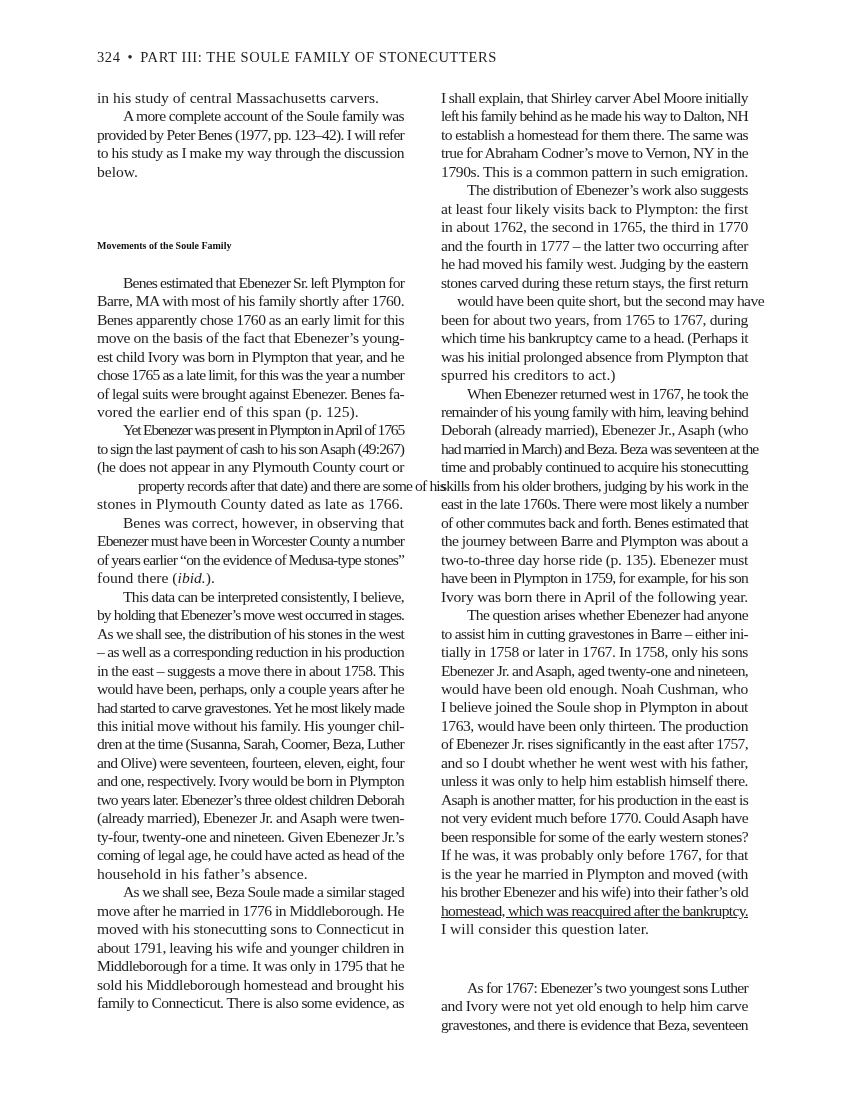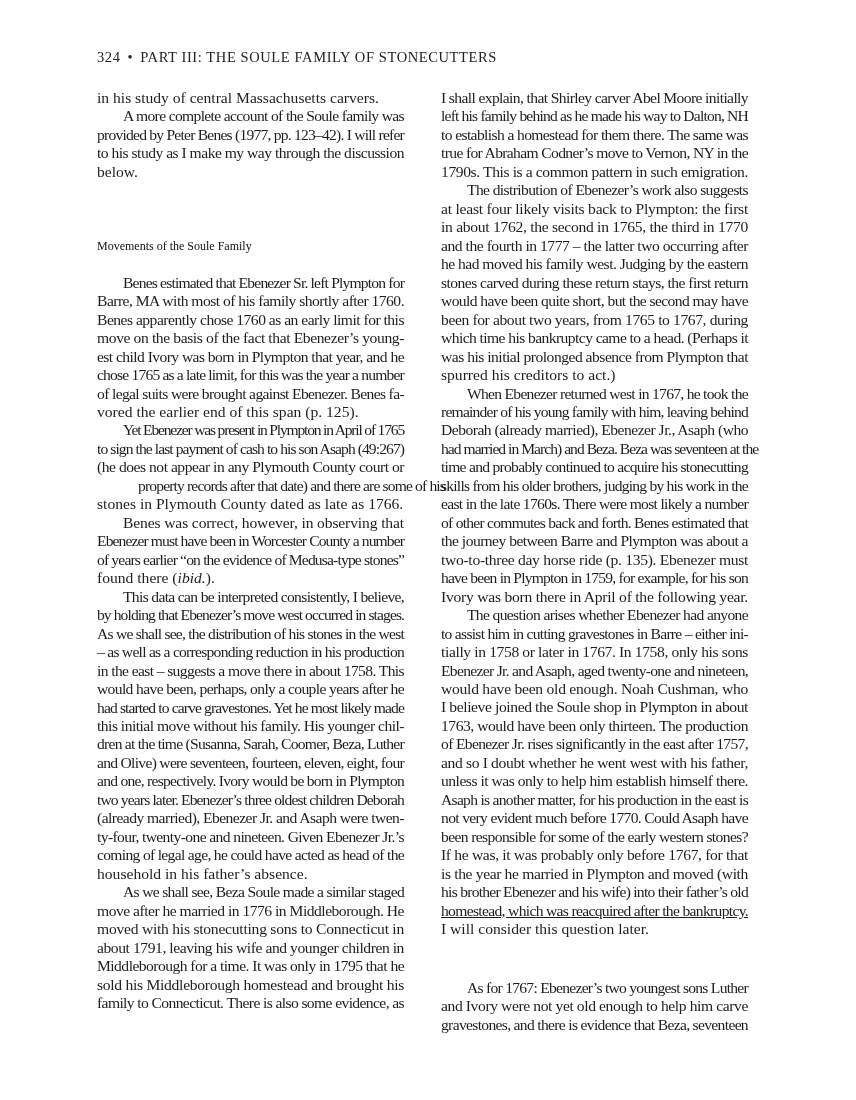--- a/index.html
+++ b/index.html
@@ -18,21 +18,21 @@
     text-align: justify; hyphens: manual;
   }
   .col.left { left: 97px; }
   .col.right { left: 441px; }
   .col p { margin: 0; text-indent: 0; }
   .col .line { display: block; text-align: justify; text-align-last: justify; white-space: nowrap; overflow: visible; height: 18.48px; }
   .col .line.last { text-align-last: left; }
   .col .gap { height: 36.96px; }
   .col .gap-small { height: 18.48px; }
   .heading {
-    font-weight: normal; font-size: 12px; line-height: 18.48px; color: #111; margin: 0;
+    font-weight: bold; font-size: 10px; line-height: 18.48px; color: #111; margin: 0;
   }
   em { font-style: italic; }
 </style>
 </head>
 <body>
 
 <div class="page">
 
   <div class="running-head">
     <span>324</span><span class="sep">•</span><span>PART III: THE SOULE FAMILY OF STONECUTTERS</span>
@@ -112,21 +112,21 @@
       <span class="line" style="letter-spacing: -0.649px;">true for Abraham Codner’s move to Vernon, NY in the</span>
       <span class="line last" style="letter-spacing: -0.395px;">1790s. This is a common pattern in such emigration.</span>
     </p>
     <p>
       <span class="line" style="padding-left: 26px; letter-spacing: -0.623px;">The distribution of Ebenezer’s work also suggests</span>
       <span class="line" style="letter-spacing: -0.237px;">at least four likely visits back to Plympton: the first</span>
       <span class="line" style="letter-spacing: -0.293px;">in about 1762, the second in 1765, the third in 1770</span>
       <span class="line" style="letter-spacing: -0.465px;">and the fourth in 1777 – the latter two occurring after</span>
       <span class="line" style="letter-spacing: -0.526px;">he had moved his family west. Judging by the eastern</span>
       <span class="line" style="letter-spacing: -0.547px;">stones carved during these return stays, the first return</span>
-      <span class="line" style="letter-spacing: -0.592px;">would have been quite short, but the second may have</span>
+      <span class="line" style="letter-spacing: -0.592px; margin-left: 16px;">would have been quite short, but the second may have</span>
       <span class="line" style="letter-spacing: -0.392px;">been for about two years, from 1765 to 1767, during</span>
       <span class="line" style="letter-spacing: -0.58px;">which time his bankruptcy came to a head. (Perhaps it</span>
       <span class="line" style="letter-spacing: -0.501px;">was his initial prolonged absence from Plympton that</span>
       <span class="line last">spurred his creditors to act.)</span>
     </p>
     <p>
       <span class="line" style="padding-left: 26px; letter-spacing: -0.722px;">When Ebenezer returned west in 1767, he took the</span>
       <span class="line" style="letter-spacing: -0.787px;">remainder of his young family with him, leaving behind</span>
       <span class="line" style="letter-spacing: -0.509px;">Deborah (already married), Ebenezer Jr., Asaph (who</span>
       <span class="line" style="letter-spacing: -0.976px;">had married in March) and Beza. Beza was seventeen at the</span>

